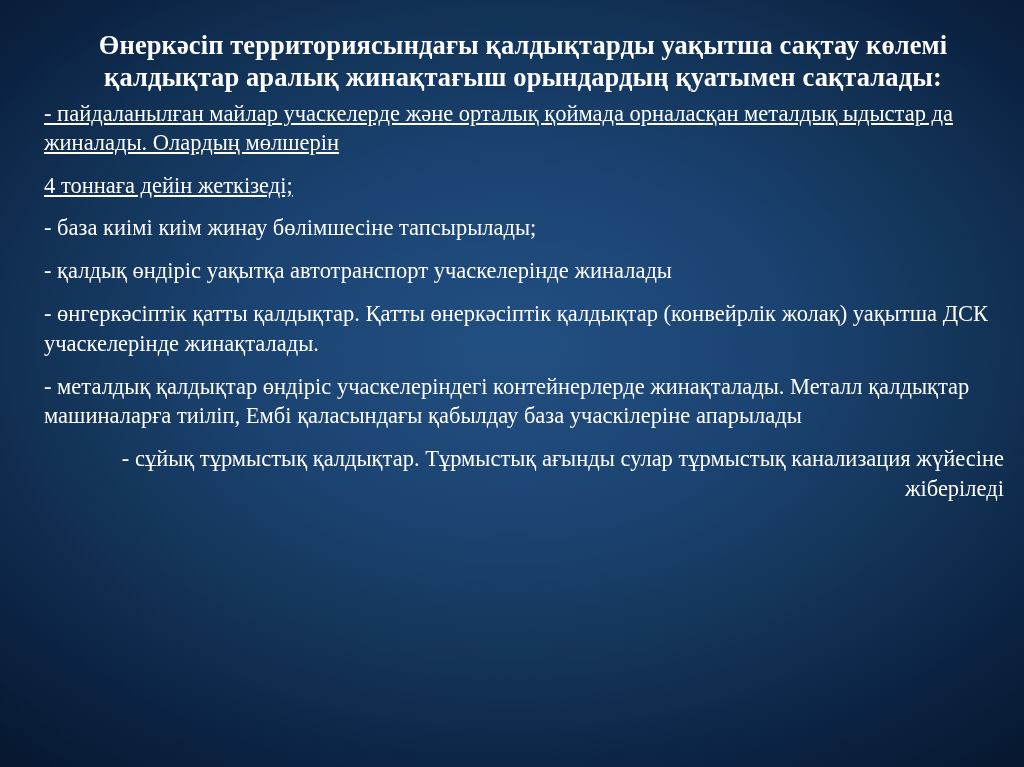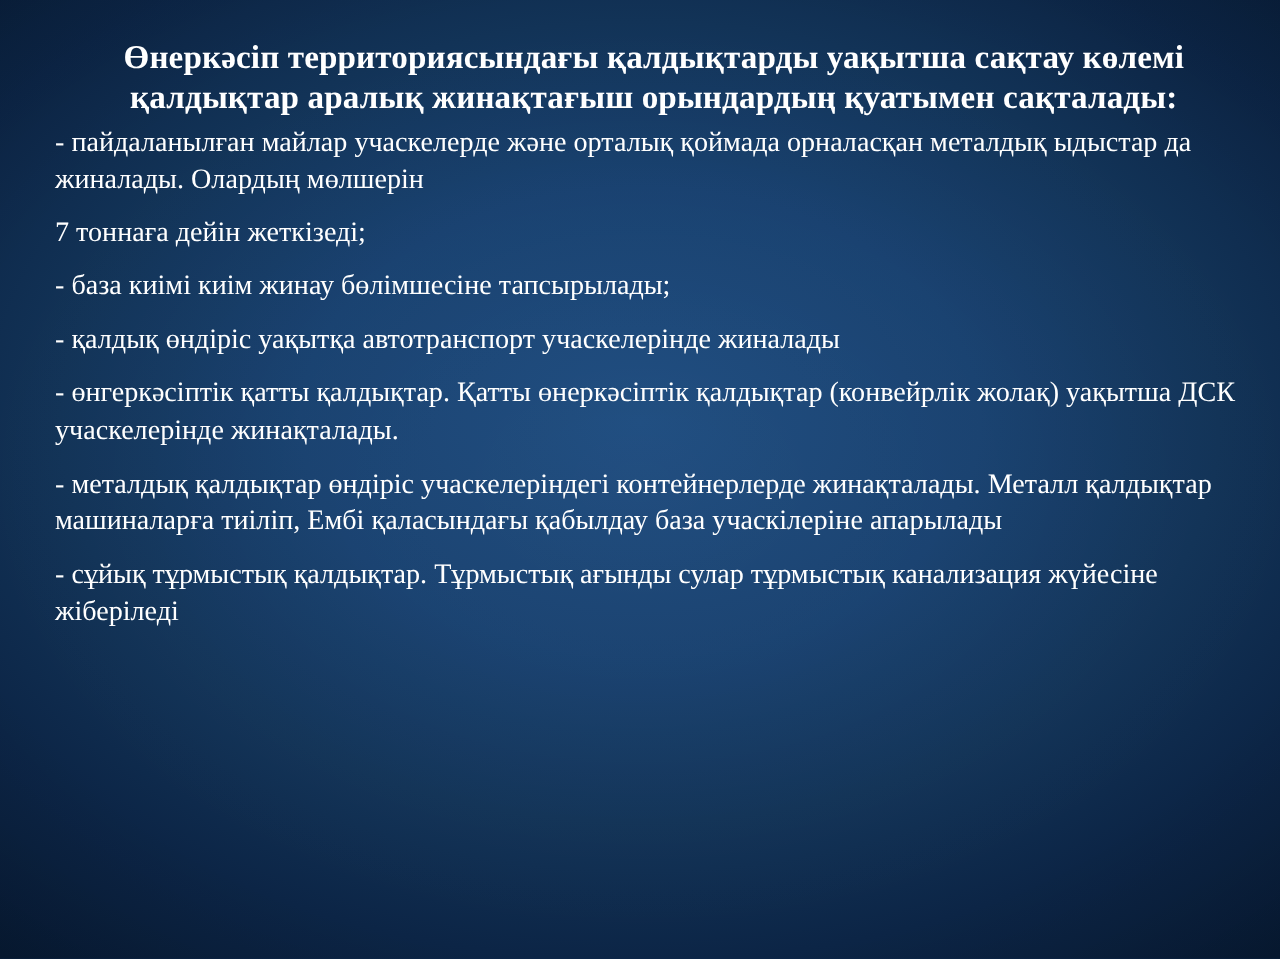--- a/index.html
+++ b/index.html
@@ -52,34 +52,36 @@
   .body-item {
     color: #ffffff;
     font-size: 22.5px;
     line-height: 1.3;
     margin: 0 0 14px 0;
     padding: 0 8px 0 10px;
     text-align: left;
   }
   .body-item.tight {
     margin-bottom: 13px;
+    text-decoration: underline;
   }
   .body-item:last-child {
     margin-bottom: 0;
+    text-align: right;
   }
 </style>
 </head>
 <body>
 
 <div class="slide">
   <div class="content">
     <h1 class="slide-title">Өнеркәсіп территориясындағы қалдықтарды уақытша сақтау көлемі қалдықтар аралық жинақтағыш орындардың қуатымен сақталады:</h1>
     <ul class="body-list">
       <li class="body-item tight">- пайдаланылған майлар учаскелерде және орталық қоймада орналасқан металдық ыдыстар да жиналады. Олардың мөлшерін</li>
-      <li class="body-item tight">7 тоннаға дейін жеткізеді;</li>
+      <li class="body-item tight">4 тоннаға дейін жеткізеді;</li>
       <li class="body-item">- база киімі киім  жинау бөлімшесіне тапсырылады;</li>
       <li class="body-item">- қалдық өндіріс уақытқа автотранспорт учаскелерінде жиналады</li>
       <li class="body-item">- өнгеркәсіптік қатты қалдықтар. Қатты өнеркәсіптік қалдықтар (конвейрлік жолақ) уақытша ДСК учаскелерінде жинақталады.</li>
       <li class="body-item">- металдық қалдықтар өндіріс учаскелеріндегі контейнерлерде жинақталады. Металл қалдықтар машиналарға тиіліп, Ембі қаласындағы қабылдау база учаскілеріне апарылады</li>
       <li class="body-item">- сұйық тұрмыстық қалдықтар. Тұрмыстық ағынды сулар тұрмыстық канализация жүйесіне жіберіледі</li>
     </ul>
   </div>
 </div>
 
 </body></html>

